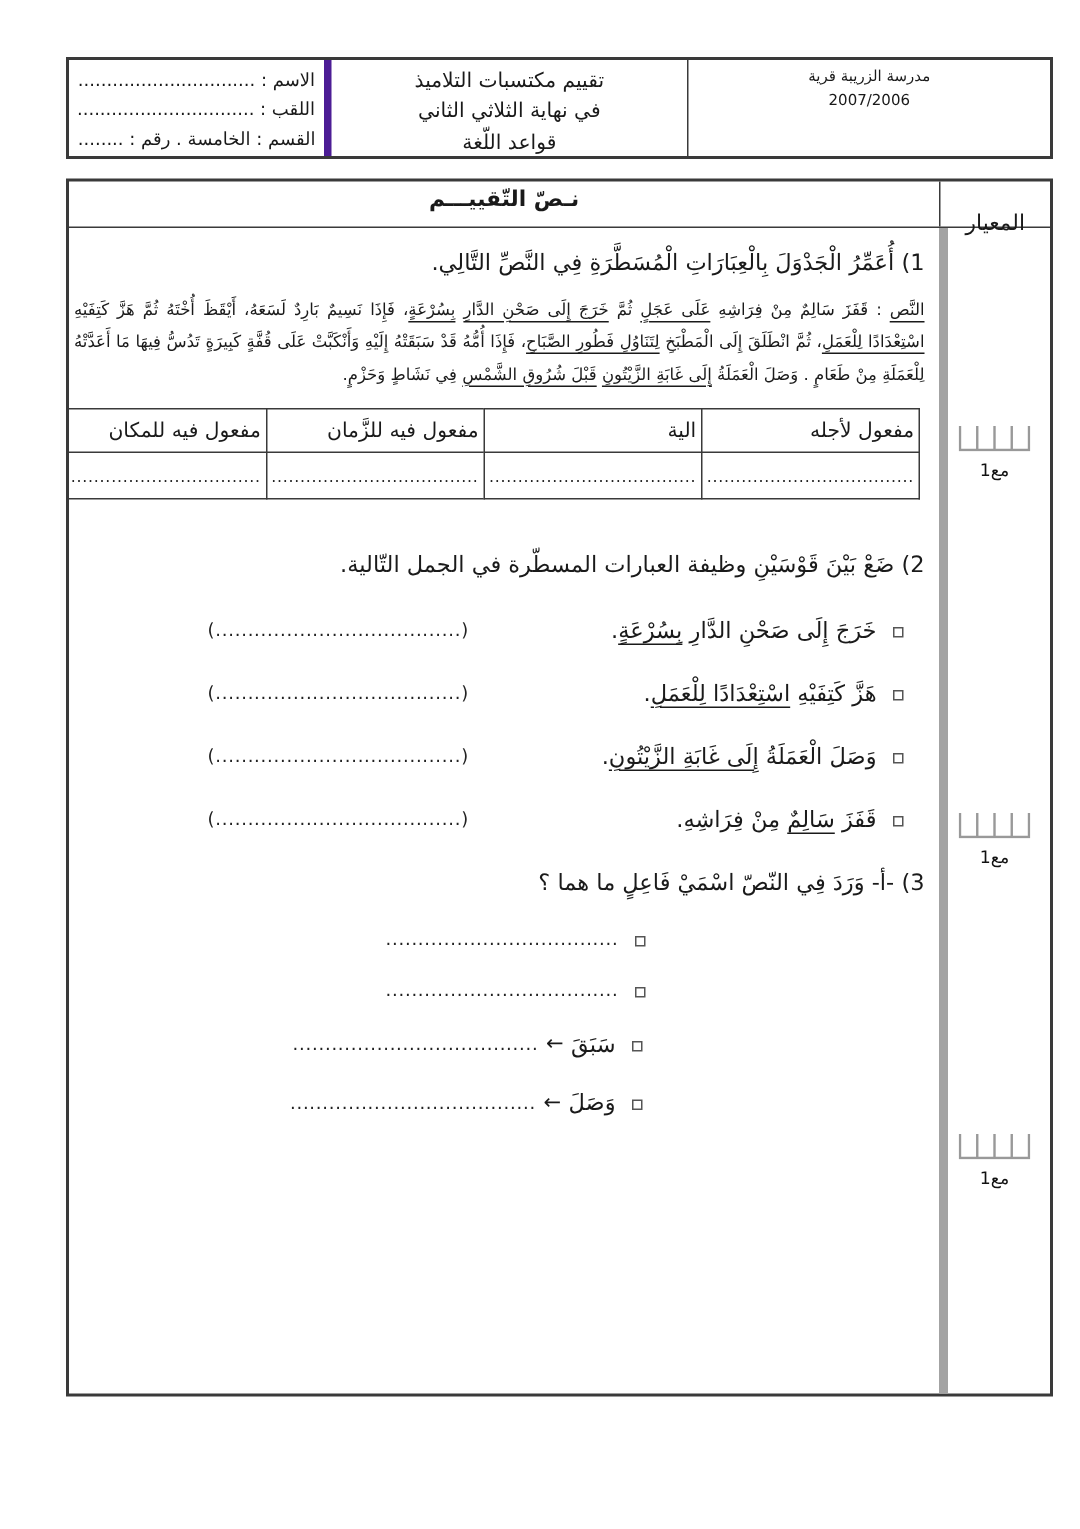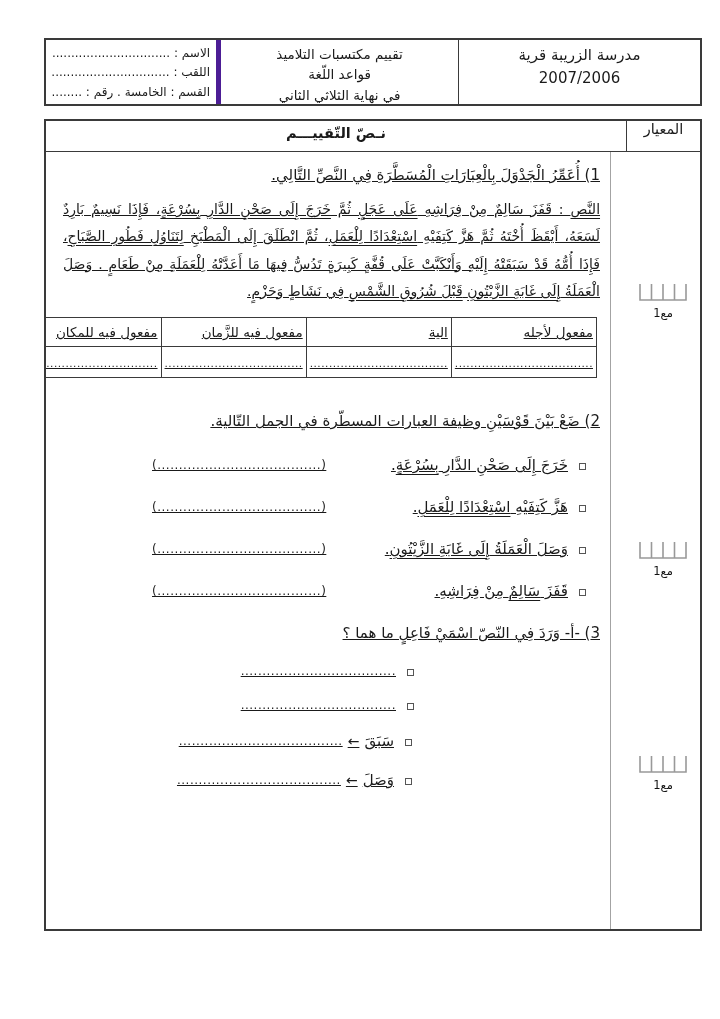--- a/index.html
+++ b/index.html
@@ -8,42 +8,42 @@
     background: #ffffff;
     color: #1a1a1a;
     font-family: "DejaVu Sans", sans-serif;
     direction: rtl;
   }
   .page { width: 720px; height: 1019px; padding: 38px 18px 0 44px; overflow: hidden; }
 
   
   .hdr { display: flex; width: 100%; height: 68px; border: 2px solid #3a3a3a; background: #fff; }
   .hdr-cell { padding: 4px 6px; overflow: hidden; }
-  .hdr-school { width: 37%; border-left: 1px solid #3a3a3a; text-align: center; font-size: 15px; line-height: 1.55; }
+  .hdr-school { width: 37%; border-left: 1px solid #3a3a3a; text-align: center; font-size: 10px; line-height: 1.55; }
   .hdr-exam   { width: 37%; border-left: 5px solid #4c1d95; text-align: center; font-size: 13.5px; line-height: 1.5; }
   .hdr-student{ width: 26%; text-align: right; font-size: 12px; line-height: 1.62; }
   .hdr-student div { white-space: nowrap; overflow: hidden; }
 
   
   .main { margin-top: 13px; border: 2px solid #3a3a3a; height: 812px; display: flex; flex-direction: column; }
   .row-h { display: flex; height: 31px; border-bottom: 1px solid #3a3a3a; flex: none; }
-  .crit-h { width: 74px; border-left: 1px solid #3a3a3a; text-align: center; font-size: 14.5px; padding-top: 0; }
+  .crit-h { width: 74px; border-left: 1px solid #3a3a3a; text-align: center; font-size: 14.5px; padding-top: 20px; }
   .content-h { flex: 1; text-align: center; font-size: 14.5px; padding-top: 4px; font-weight: bold; }
   .row-b { display: flex; flex: 1; min-height: 0; }
-  .crit-b { width: 90px; border-left: 1px solid #a3a3a3; position: relative; }
-  .content-b { flex: 1; padding: 12px 8px 0 14px; overflow: hidden; text-decoration: underline; }
+  .crit-b { width: 74px; border-left: 6px solid #a3a3a3; position: relative; }
+  .content-b { flex: 1; padding: 12px 8px 0 0; overflow: hidden; }
 
   
   .marker { position: absolute; right: 11px; width: 52px; text-align: center; }
   .marker-1 { top: 132px; } .marker-2 { top: 390px; } .marker-3 { top: 604px; }
   .marker-label { display: block; font-size: 11.5px; margin-top: 1px; color: #111; }
 
   
   .q1-inst { font-size: 15px; margin: 2px 2px 12px 0; }
-  .para { font-size: 14px; line-height: 1.95; text-align: justify; margin: 0 2px 12px 3px; }
+  .para { font-size: 11px; line-height: 1.95; text-align: justify; margin: 0 2px 12px 3px; }
   .u { text-decoration: underline; text-underline-offset: 4px; text-decoration-thickness: 1px; }
   .inner-table { width: calc(100% - 14px); margin: 2px 5px 0; border-collapse: collapse; direction: rtl; }
   .inner-table td { border: 1px solid #3a3a3a; }
   .it-head td { font-size: 13.5px; padding: 6px 3px; }
   .it-dots td { font-size: 10.5px; letter-spacing: 0.5px; padding: 10px 3px 8px; color: #222; white-space: nowrap; overflow: hidden; }
 
   
   .q2-head { font-size: 15px; margin: 34px 2px 26px 0; }
   .q-item { display: flex; align-items: center; font-size: 15px; }
   .q2-item { margin: 0 16px 24px 0; }
@@ -63,22 +63,22 @@
 
 <div class="page">
 
   <div class="hdr">
     <div class="hdr-cell hdr-school">
       <div>مدرسة الزريبة قرية</div>
       <div>2007/2006</div>
     </div>
     <div class="hdr-cell hdr-exam">
       <div>تقييم مكتسبات التلاميذ</div>
+      <div>في نهاية الثلاثي الثاني</div>
       <div>قواعد اللّغة</div>
-      <div>في نهاية الثلاثي الثاني</div>
     </div>
     <div class="hdr-cell hdr-student">
       <div>الاسم : ....................................................</div>
       <div>اللقب : ....................................................</div>
       <div>القسم : الخامسة . رقم : .............</div>
     </div>
   </div>
 
   <div class="main">
     <div class="row-h">

